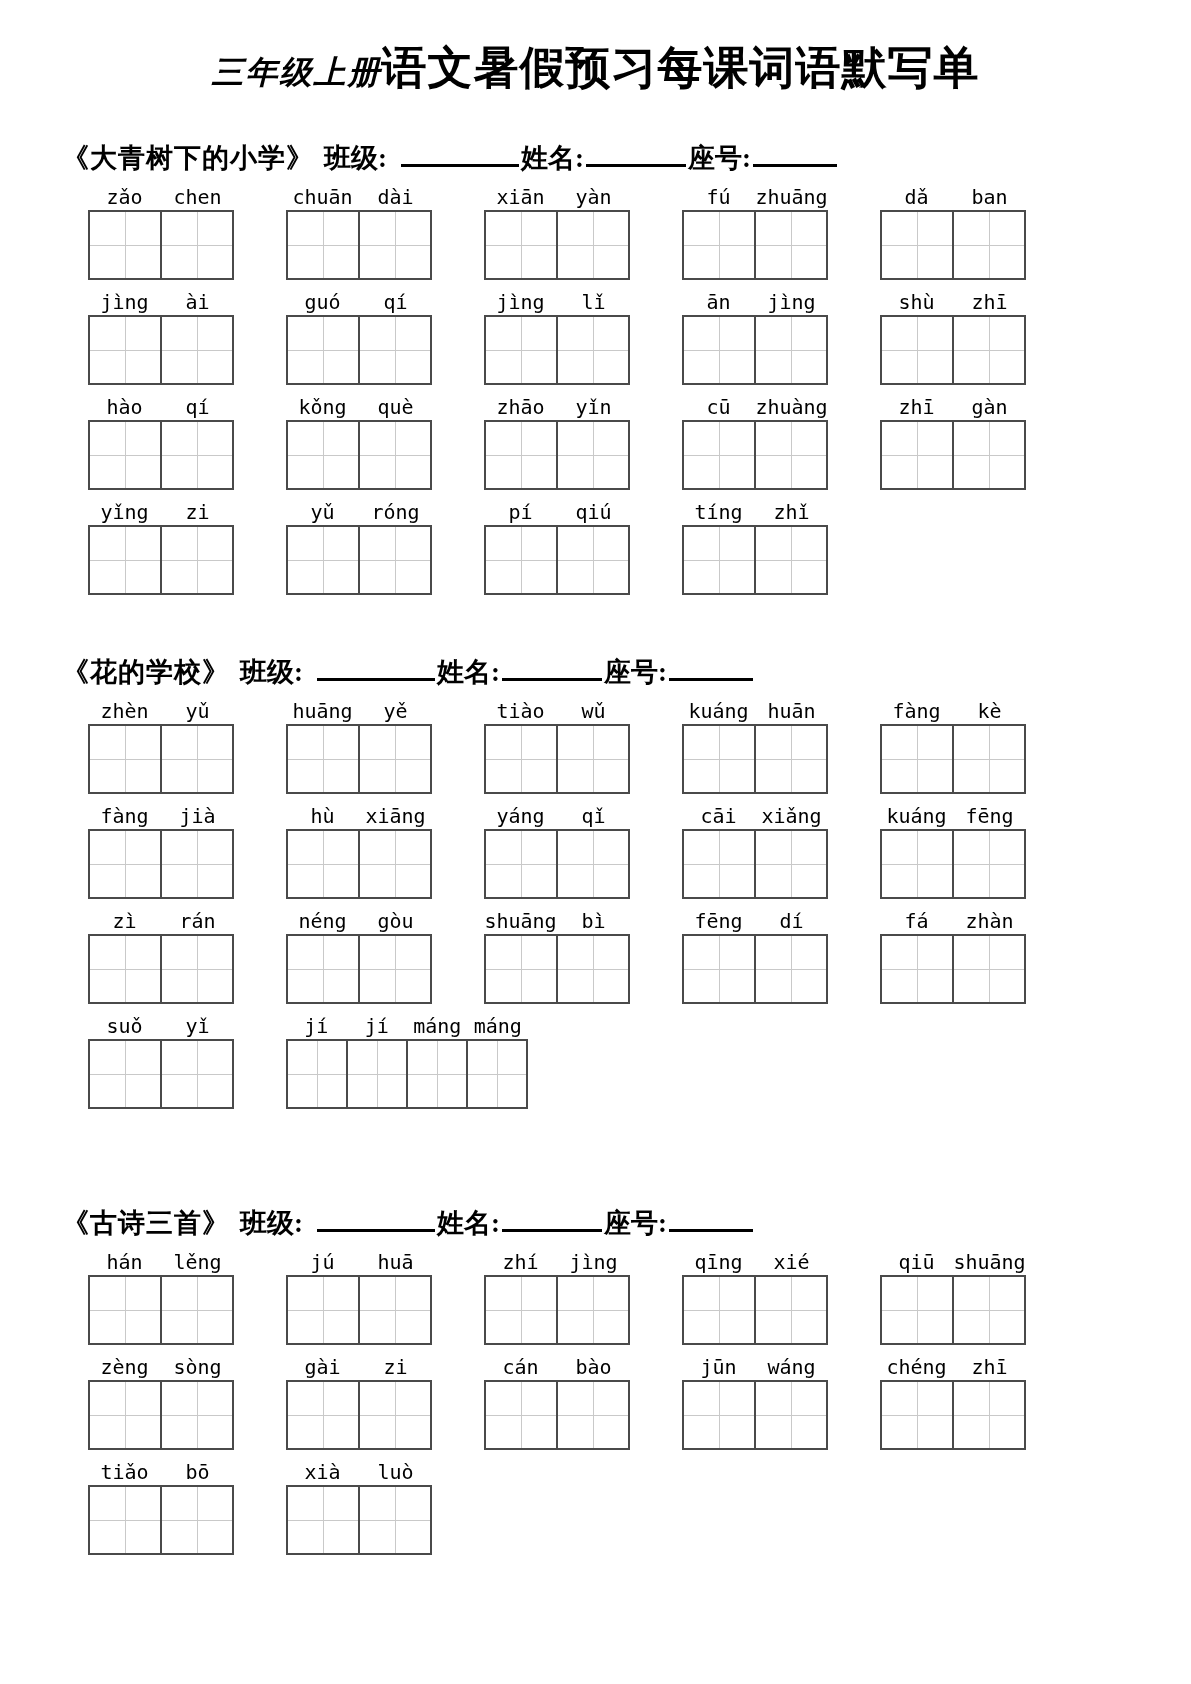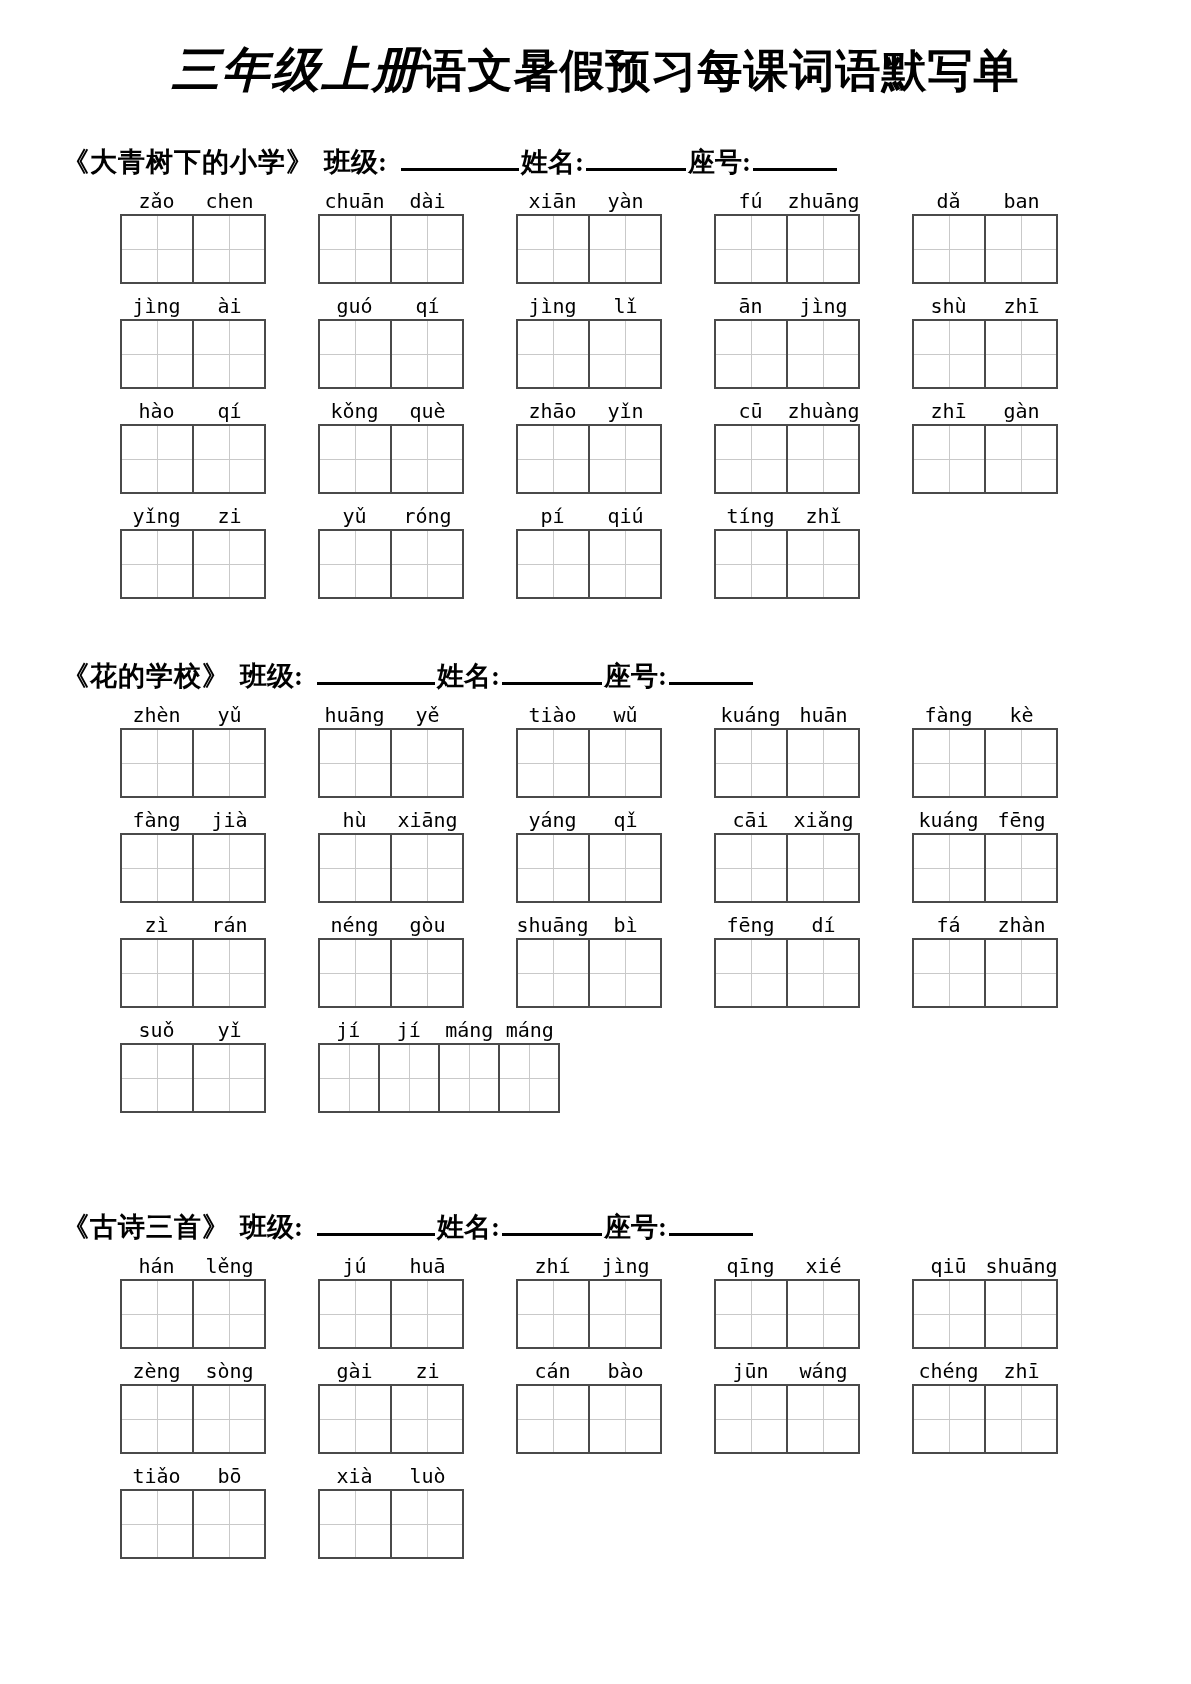--- a/index.html
+++ b/index.html
@@ -15,21 +15,21 @@
   
   .title{
     text-align:center;
     margin:0 0 42px 0;
     white-space:nowrap;
   }
   .title-prefix{
     font-family:Liberation Serif, serif;
     font-style:italic;
     font-weight:bold;
-    font-size:48px;
+    font-size:32px;
     letter-spacing:2px;
   }
   .title-main{
     font-family:Liberation Sans, sans-serif;
     font-weight:900;
     font-size:45px;
     letter-spacing:1px;
   }
 
   
@@ -50,21 +50,21 @@
     display:inline-block;
     border-bottom:3px solid #000;
     height:0.9em;
     margin:0 2px;
   }
   .blank-class{width:118px;margin-left:14px;}
   .blank-name{width:100px;}
   .blank-seat{width:84px;}
 
   
-  .word-grid{padding-left:88px;margin-left:32px;}
+  .word-grid{padding-left:88px;}
   .word-row{
     display:grid;
     grid-template-columns:repeat(5,146px);
     column-gap:52px;
     margin-bottom:9px;
   }
   .word-block{display:flex;flex-direction:column;}
   .word-block.span2{grid-column:span 2;width:242px;}
   .pinyin{
     display:flex;

